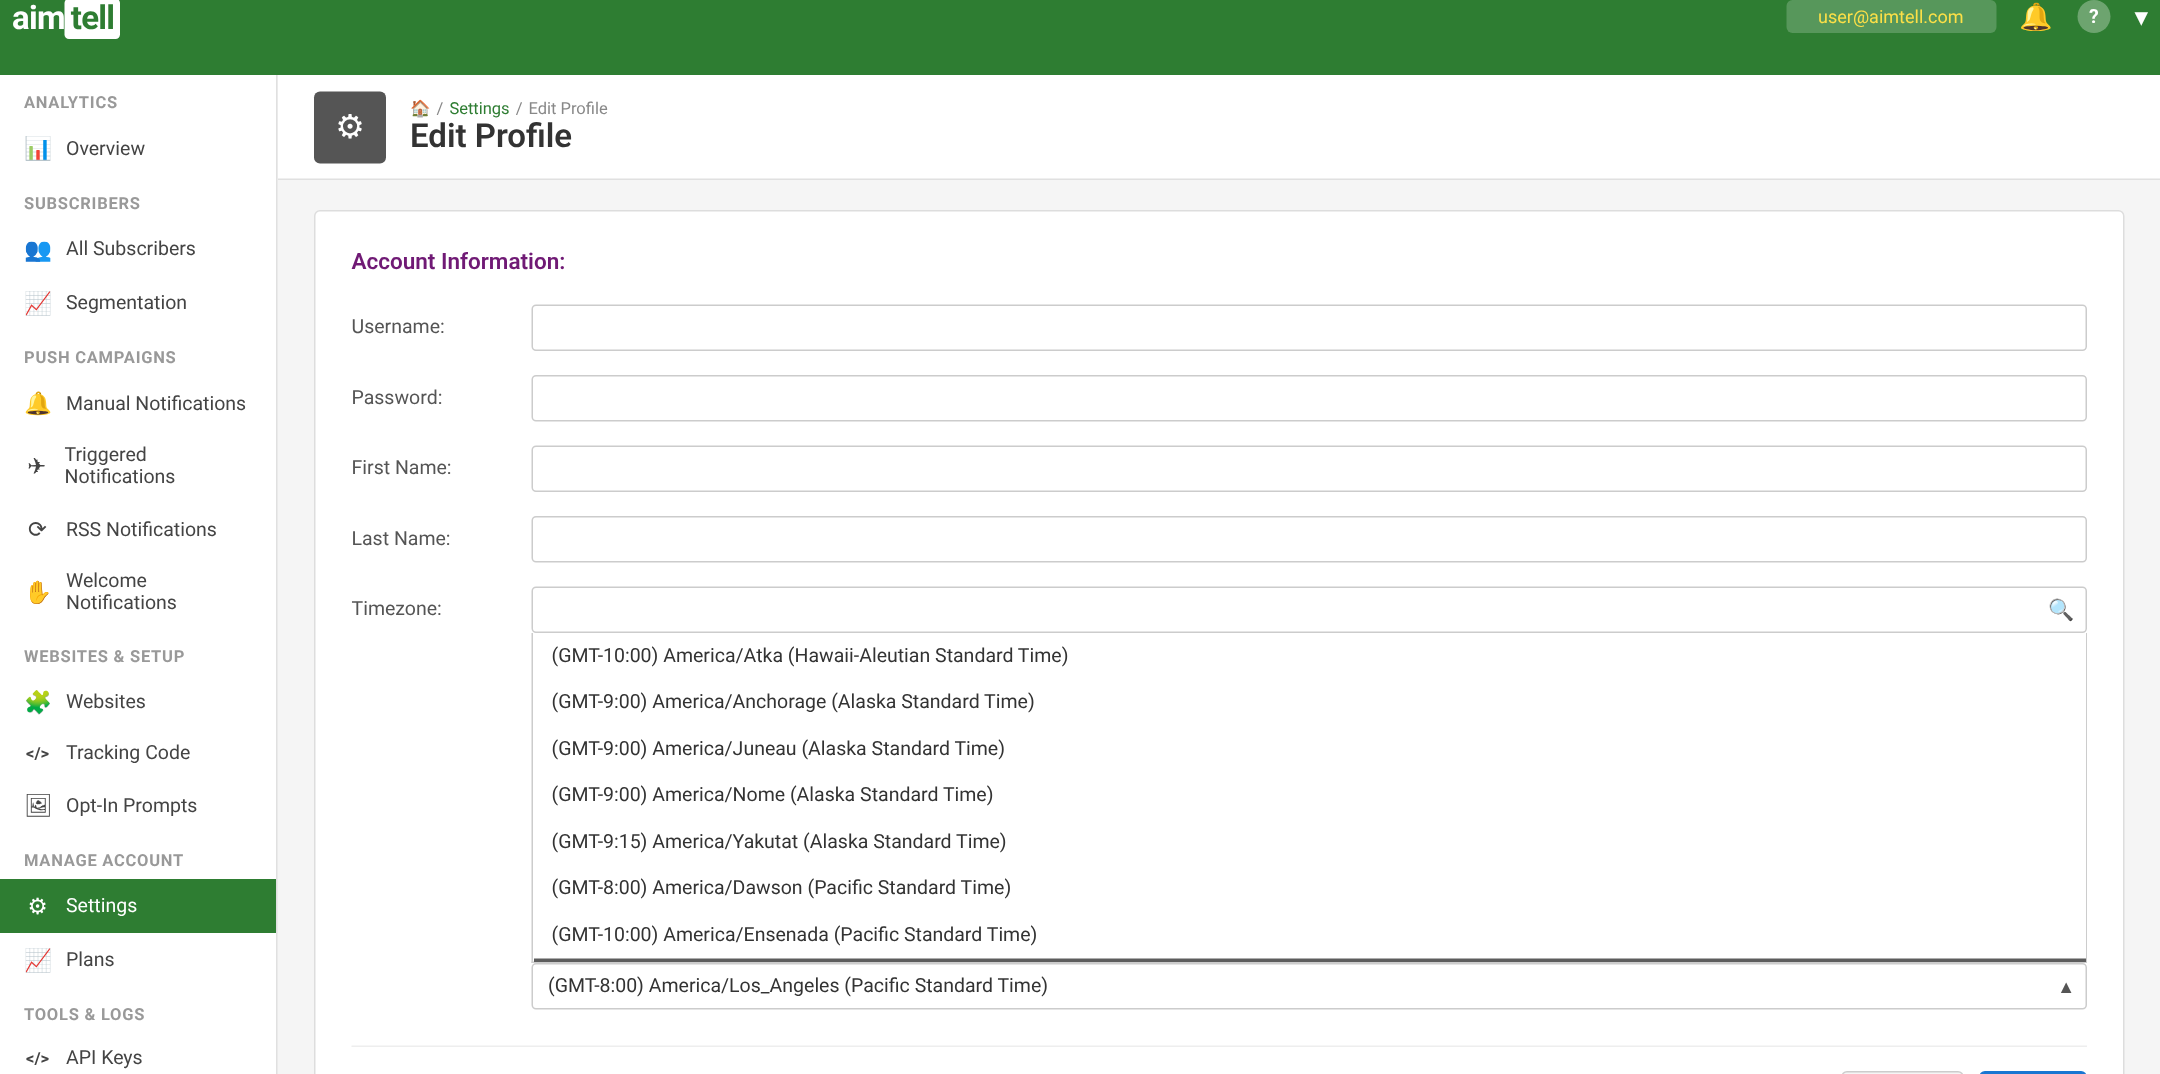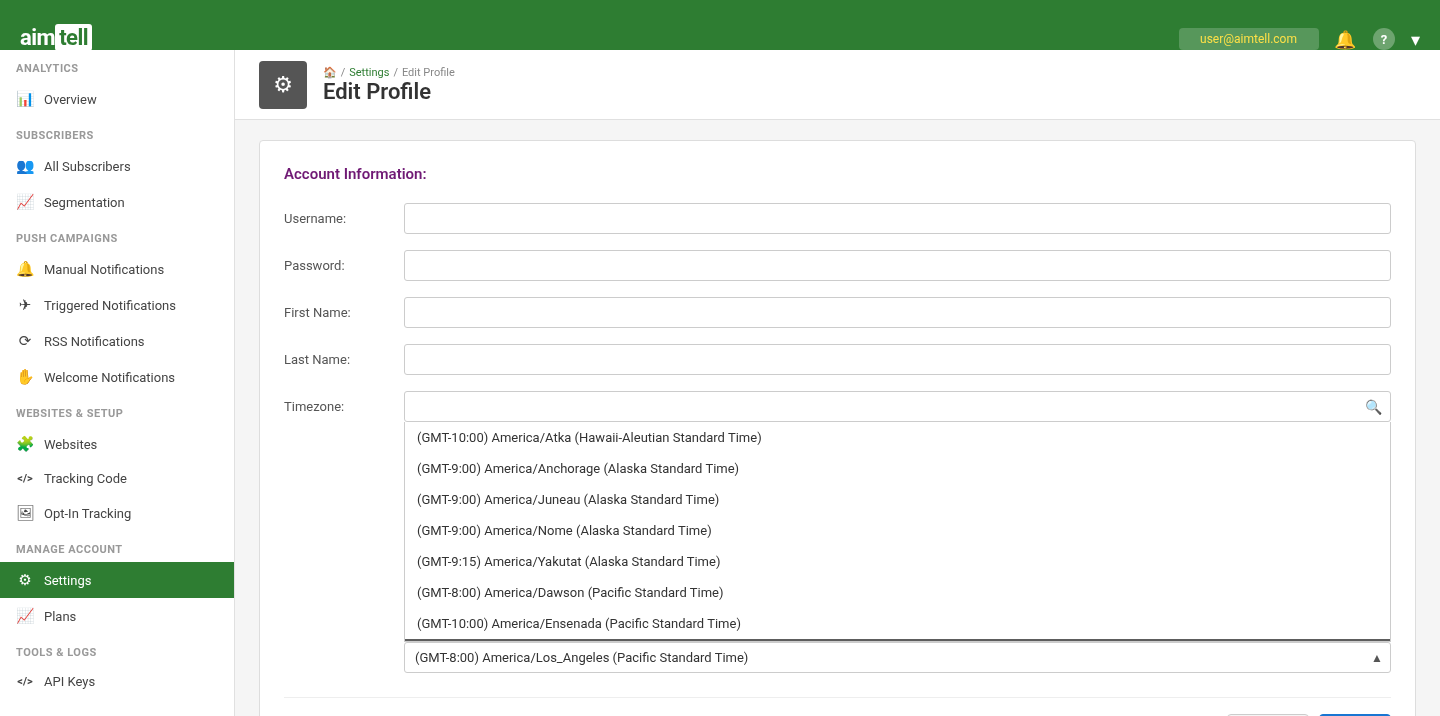--- a/index.html
+++ b/index.html
@@ -3,23 +3,23 @@
   <meta charset="utf-8">
   <style>
     * { box-sizing: border-box; margin: 0; padding: 0; }
     body { font-family: -apple-system, BlinkMacSystemFont, 'Segoe UI', Roboto, sans-serif; font-size: 13px; background: #f5f5f5; display: flex; flex-direction: column; height: 716px; overflow: hidden; }
 
     
     .topnav {
       background: #2e7d32;
       height: 50px;
       display: flex;
-      align-items: flex-end;
+      align-items: flex-start;
       justify-content: space-between;
-      padding: 0 20px;
+      padding: 0 8px;
       flex-shrink: 0;
     }
     .topnav-logo {
       display: flex;
       align-items: center;
     }
     .logo-text {
       color: white;
       font-size: 22px;
       font-weight: bold;
@@ -55,21 +55,21 @@
 
     
     .layout {
       display: flex;
       flex: 1;
       overflow: hidden;
     }
 
     
     .sidebar {
-      width: 235px;
+      width: 185px;
       background: white;
       border-right: 1px solid #e0e0e0;
       overflow-y: auto;
       flex-shrink: 0;
     }
     .sidebar-section-label {
       font-size: 11px;
       font-weight: 700;
       color: #999;
       padding: 12px 16px 6px;
@@ -339,21 +339,21 @@
     <div class="sidebar-item">
       <span class="s-icon">🧩</span>
       <span>Websites</span>
     </div>
     <div class="sidebar-item">
       <span class="s-icon" style="font-size:11px;font-weight:bold;">&lt;/&gt;</span>
       <span>Tracking Code</span>
     </div>
     <div class="sidebar-item">
       <span class="s-icon">🖼</span>
-      <span>Opt-In Tracking</span>
+      <span>Opt-In Prompts</span>
     </div>
 
     <div class="sidebar-section-label">MANAGE ACCOUNT</div>
     <div class="sidebar-item active">
       <span class="s-icon">⚙</span>
       <span>Settings</span>
     </div>
     <div class="sidebar-item">
       <span class="s-icon">📈</span>
       <span>Plans</span>

